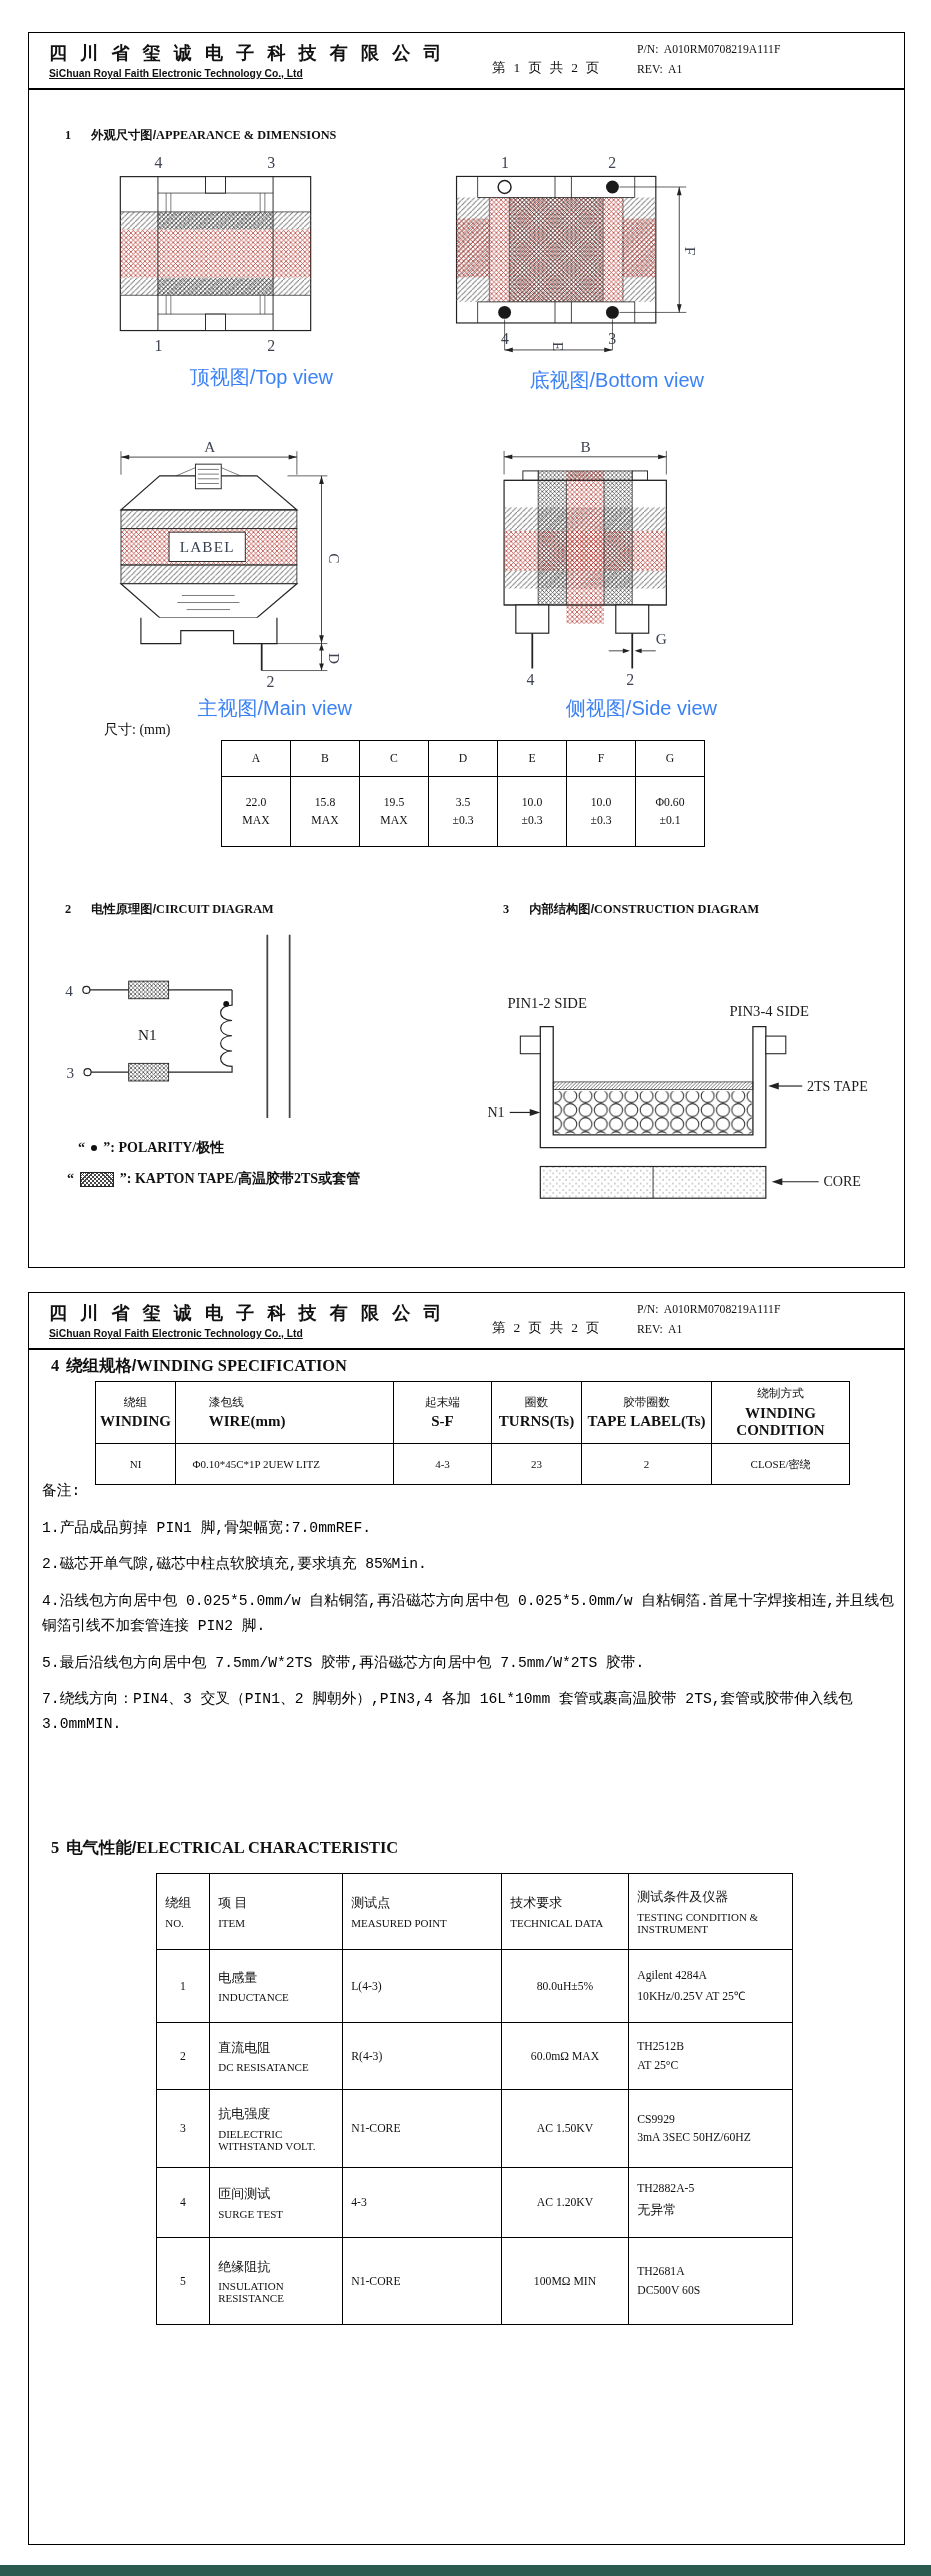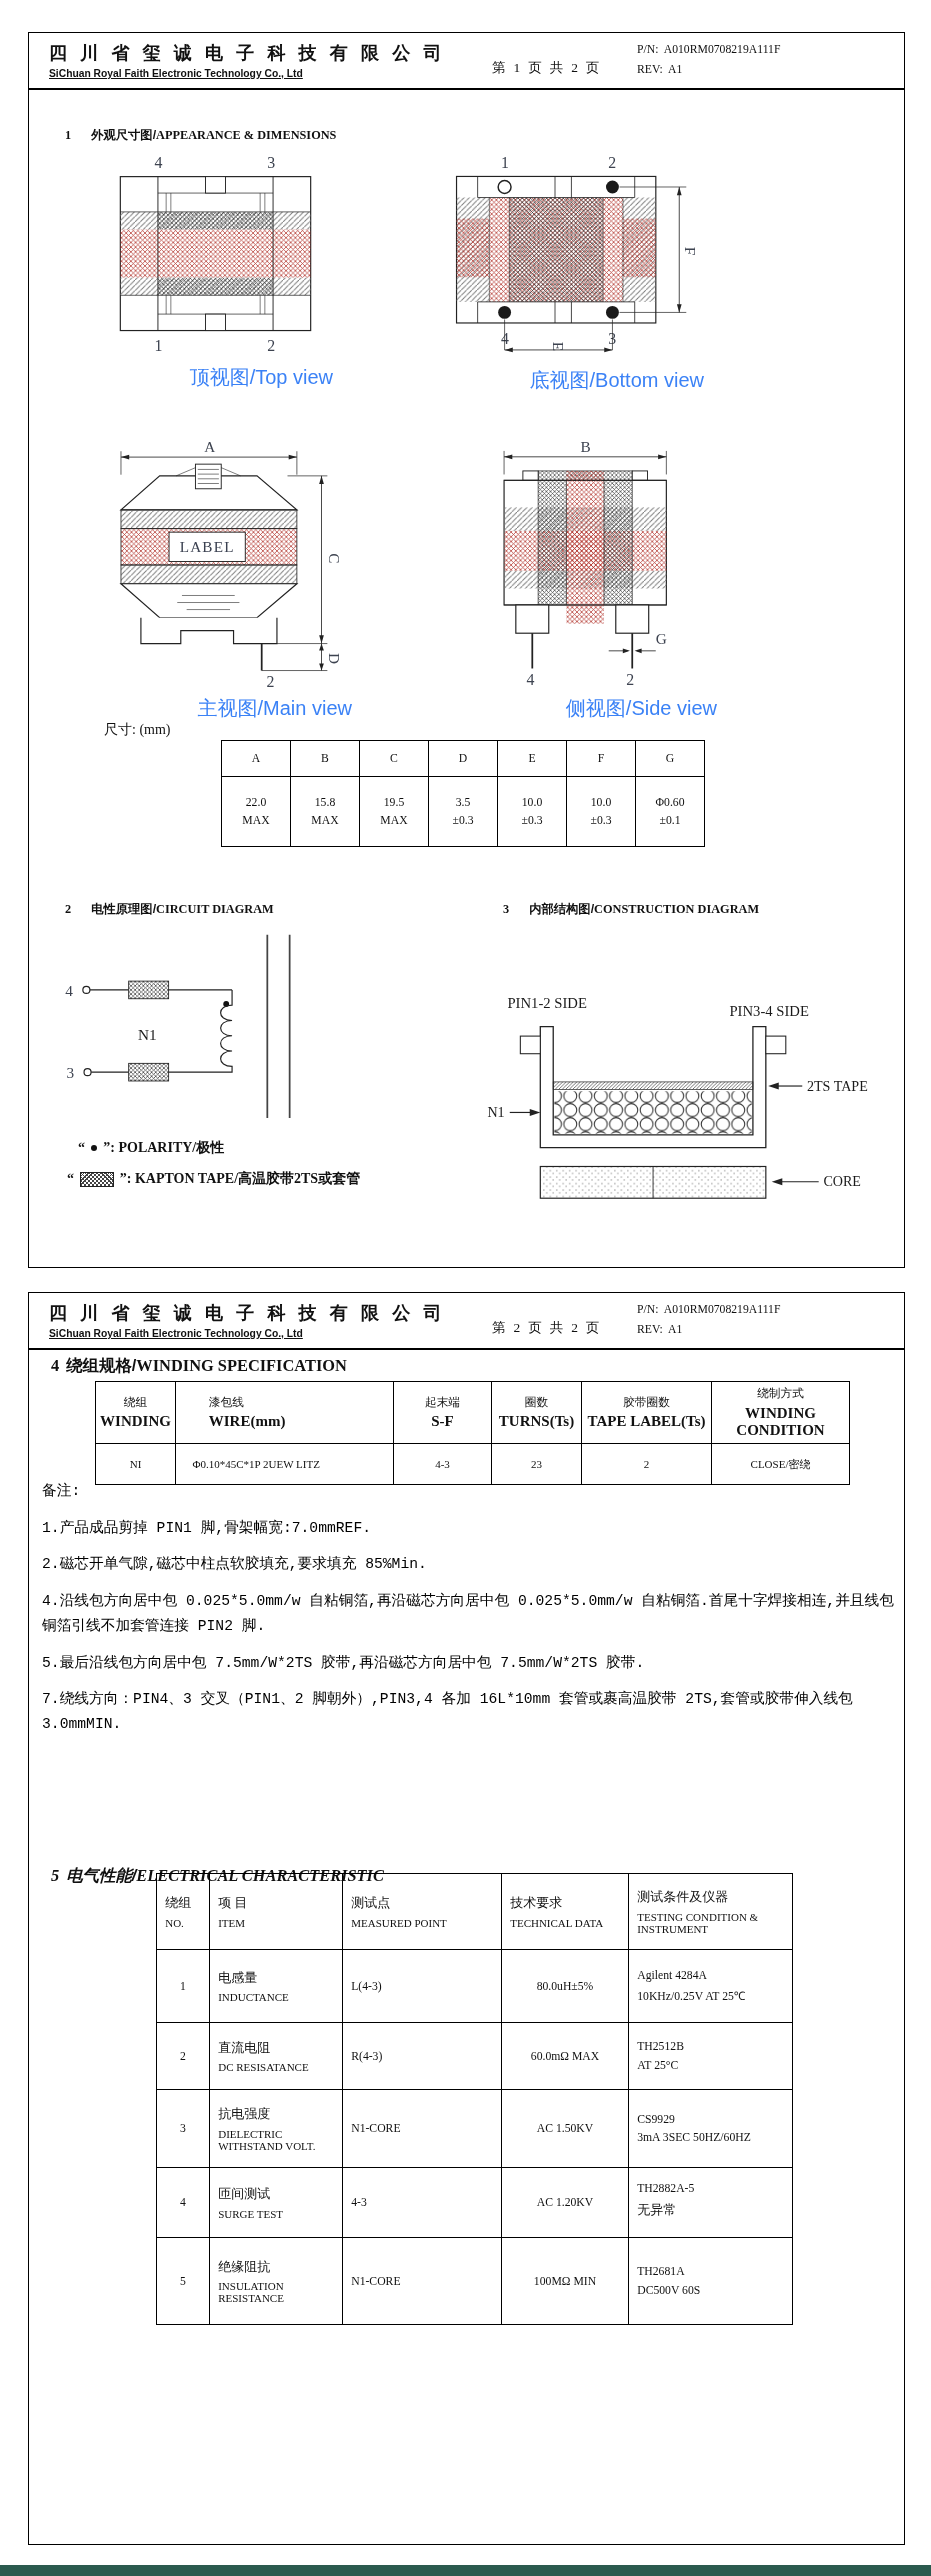--- a/index.html
+++ b/index.html
@@ -442,21 +442,21 @@
 
   <div class="notes">
     <div class="note">备注:</div>
     <div class="note">1.产品成品剪掉 PIN1 脚,骨架幅宽:7.0mmREF.</div>
     <div class="note">2.磁芯开单气隙,磁芯中柱点软胶填充,要求填充 85%Min.</div>
     <div class="note">4.沿线包方向居中包 0.025*5.0mm/w 自粘铜箔,再沿磁芯方向居中包 0.025*5.0mm/w 自粘铜箔.首尾十字焊接相连,并且线包铜箔引线不加套管连接 PIN2 脚.</div>
     <div class="note">5.最后沿线包方向居中包 7.5mm/W*2TS 胶带,再沿磁芯方向居中包 7.5mm/W*2TS 胶带.</div>
     <div class="note">7.绕线方向：PIN4、3 交叉（PIN1、2 脚朝外）,PIN3,4 各加 16L*10mm 套管或裹高温胶带 2TS,套管或胶带伸入线包3.0mmMIN.</div>
   </div>
 
-  <div class="sec-lg" style="left:22px; top:572px;font-style:italic;">
+  <div class="sec-lg" style="left:22px; top:544px;">
     <span class="num">5</span><span class="cnf">电气性能/</span><span>ELECTRICAL CHARACTERISTIC</span>
   </div>
 
   <table class="elec-table">
     <colgroup>
         <col style="width:53px">
         <col style="width:133px">
         <col style="width:159px">
         <col style="width:127px">
         <col style="width:164px">

